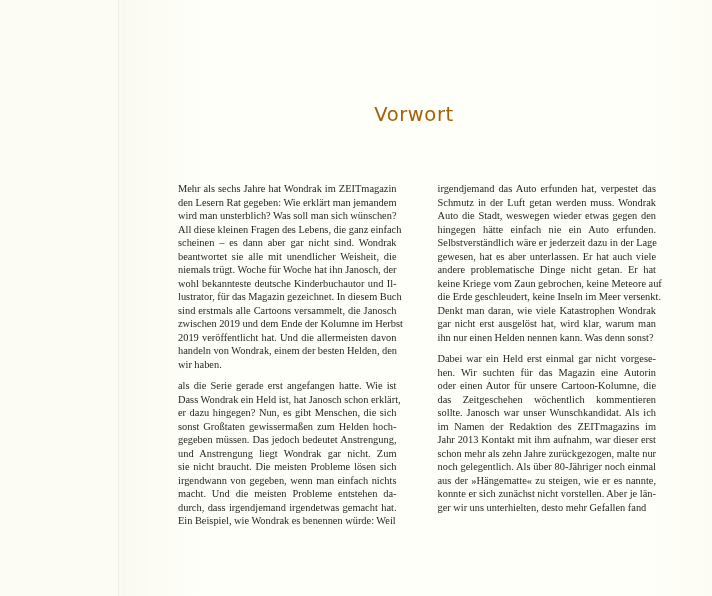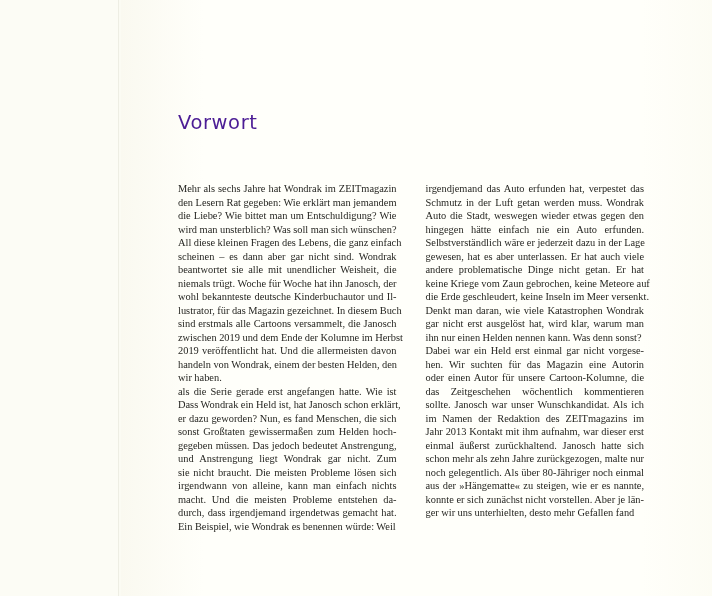--- a/index.html
+++ b/index.html
@@ -67,40 +67,40 @@
     top: 0;
     width: 591px;
     height: 596px;
     background: linear-gradient(90deg, rgba(246,244,232,0.55) 0%, rgba(255,255,250,0) 14%, rgba(255,255,250,0) 88%, rgba(250,249,238,0.5) 100%);
     pointer-events: none;
   }
 
   #chapter-title {
     position: absolute;
     left: 178px;
-    top: 111px;
+    top: 103px;
     width: 472px;
-    text-align: left;
+    text-align: center;
     font-family: "DejaVu Sans", sans-serif;
     font-weight: 400;
     font-size: 19.5px;
     letter-spacing: 0.6px;
-    color: #4c1d95;
+    color: #a16207;
     white-space: nowrap;
   }
 
   #columns {
     position: absolute;
     left: 178px;
     top: 182px;
     width: 472px;
     height: 400px;
     display: flex;
     flex-direction: row;
-    gap: 29px;
+    gap: 41px;
   }
 
   .column {
     width: 218.5px;
     flex: 0 0 218.5px;
   }
 
   .para {
     margin: 0;
     font-size: 10.4px;
@@ -108,21 +108,21 @@
     color: #262622;
     text-align: justify;
     text-justify: inter-word;
     hyphens: none;
     -webkit-hyphens: none;
     word-spacing: -0.1px;
     font-family: "Liberation Serif", serif;
   }
 
   .para + .para {
-    margin-top: 0px;
+    margin-top: 8px;
   }
 
   
   .line {
     display: block;
     white-space: pre;
   }
 
   .line.justified {
     text-align: justify;
@@ -140,43 +140,42 @@
   <div id="recto"></div>
   <div id="paper-shade"></div>
 
   <div id="chapter-title">Vorwort</div>
 
   <div id="columns">
     <div class="column">
       <p class="para">
           <span class="line justified">Mehr als sechs Jahre hat Wondrak im ZEITmagazin</span>
           <span class="line justified">den Lesern Rat gegeben: Wie erklärt man jemandem</span>
-          <span class="line justified">die Liebe? Wie bittet man um Entschuldigung? Wie</span>
           <span class="line justified">wird man unsterblich? Was soll man sich wünschen?</span>
           <span class="line justified">All diese kleinen Fragen des Lebens, die ganz einfach</span>
           <span class="line justified">scheinen – es dann aber gar nicht sind. Wondrak</span>
           <span class="line justified">beantwortet sie alle mit unendlicher Weisheit, die</span>
           <span class="line justified">niemals trügt. Woche für Woche hat ihn Janosch, der</span>
           <span class="line justified">wohl bekannteste deutsche Kinderbuchautor und Il-</span>
           <span class="line justified">lustrator, für das Magazin gezeichnet. In diesem Buch</span>
           <span class="line justified">sind erstmals alle Cartoons versammelt, die Janosch</span>
           <span class="line justified">zwischen 2019 und dem Ende der Kolumne im Herbst</span>
           <span class="line justified">2019 veröffentlicht hat. Und die allermeisten davon</span>
           <span class="line justified">handeln von Wondrak, einem der besten Helden, den</span>
           <span class="line">wir haben.</span>
         </p>
       <p class="para">
           <span class="line justified">als die Serie gerade erst angefangen hatte. Wie ist</span>
           <span class="line justified">Dass Wondrak ein Held ist, hat Janosch schon erklärt,</span>
-          <span class="line justified">er dazu geworden? Nun, es fand Menschen, die sich</span>
+          <span class="line justified">er dazu hingegen? Nun, es gibt Menschen, die sich</span>
           <span class="line justified">sonst Großtaten gewissermaßen zum Helden hoch-</span>
           <span class="line justified">gegeben müssen. Das jedoch bedeutet Anstrengung,</span>
           <span class="line justified">und Anstrengung liegt Wondrak gar nicht. Zum</span>
           <span class="line justified">sie nicht braucht. Die meisten Probleme lösen sich</span>
-          <span class="line justified">irgendwann von alleine, kann man einfach nichts</span>
+          <span class="line justified">irgendwann von gegeben, wenn man einfach nichts</span>
           <span class="line justified">macht. Und die meisten Probleme entstehen da-</span>
           <span class="line justified">durch, dass irgendjemand irgendetwas gemacht hat.</span>
           <span class="line">Ein Beispiel, wie Wondrak es benennen würde: Weil</span>
         </p>
     </div>
     <div class="column">
       <p class="para">
           <span class="line justified">irgendjemand das Auto erfunden hat, verpestet das</span>
           <span class="line justified">Schmutz in der Luft getan werden muss. Wondrak</span>
           <span class="line justified">Auto die Stadt, weswegen wieder etwas gegen den</span>
@@ -191,21 +190,20 @@
           <span class="line">ihn nur einen Helden nennen kann. Was denn sonst?</span>
         </p>
       <p class="para">
           <span class="line justified">Dabei war ein Held erst einmal gar nicht vorgese-</span>
           <span class="line justified">hen. Wir suchten für das Magazin eine Autorin</span>
           <span class="line justified">oder einen Autor für unsere Cartoon-Kolumne, die</span>
           <span class="line justified">das Zeitgeschehen wöchentlich kommentieren</span>
           <span class="line justified">sollte. Janosch war unser Wunschkandidat. Als ich</span>
           <span class="line justified">im Namen der Redaktion des ZEITmagazins im</span>
           <span class="line justified">Jahr 2013 Kontakt mit ihm aufnahm, war dieser erst</span>
-          <span class="line justified">einmal äußerst zurückhaltend. Janosch hatte sich</span>
           <span class="line justified">schon mehr als zehn Jahre zurückgezogen, malte nur</span>
           <span class="line justified">noch gelegentlich. Als über 80-Jähriger noch einmal</span>
           <span class="line justified">aus der »Hängematte« zu steigen, wie er es nannte,</span>
           <span class="line justified">konnte er sich zunächst nicht vorstellen. Aber je län-</span>
           <span class="line">ger wir uns unterhielten, desto mehr Gefallen fand</span>
         </p>
     </div>
   </div>
 
 </div>

